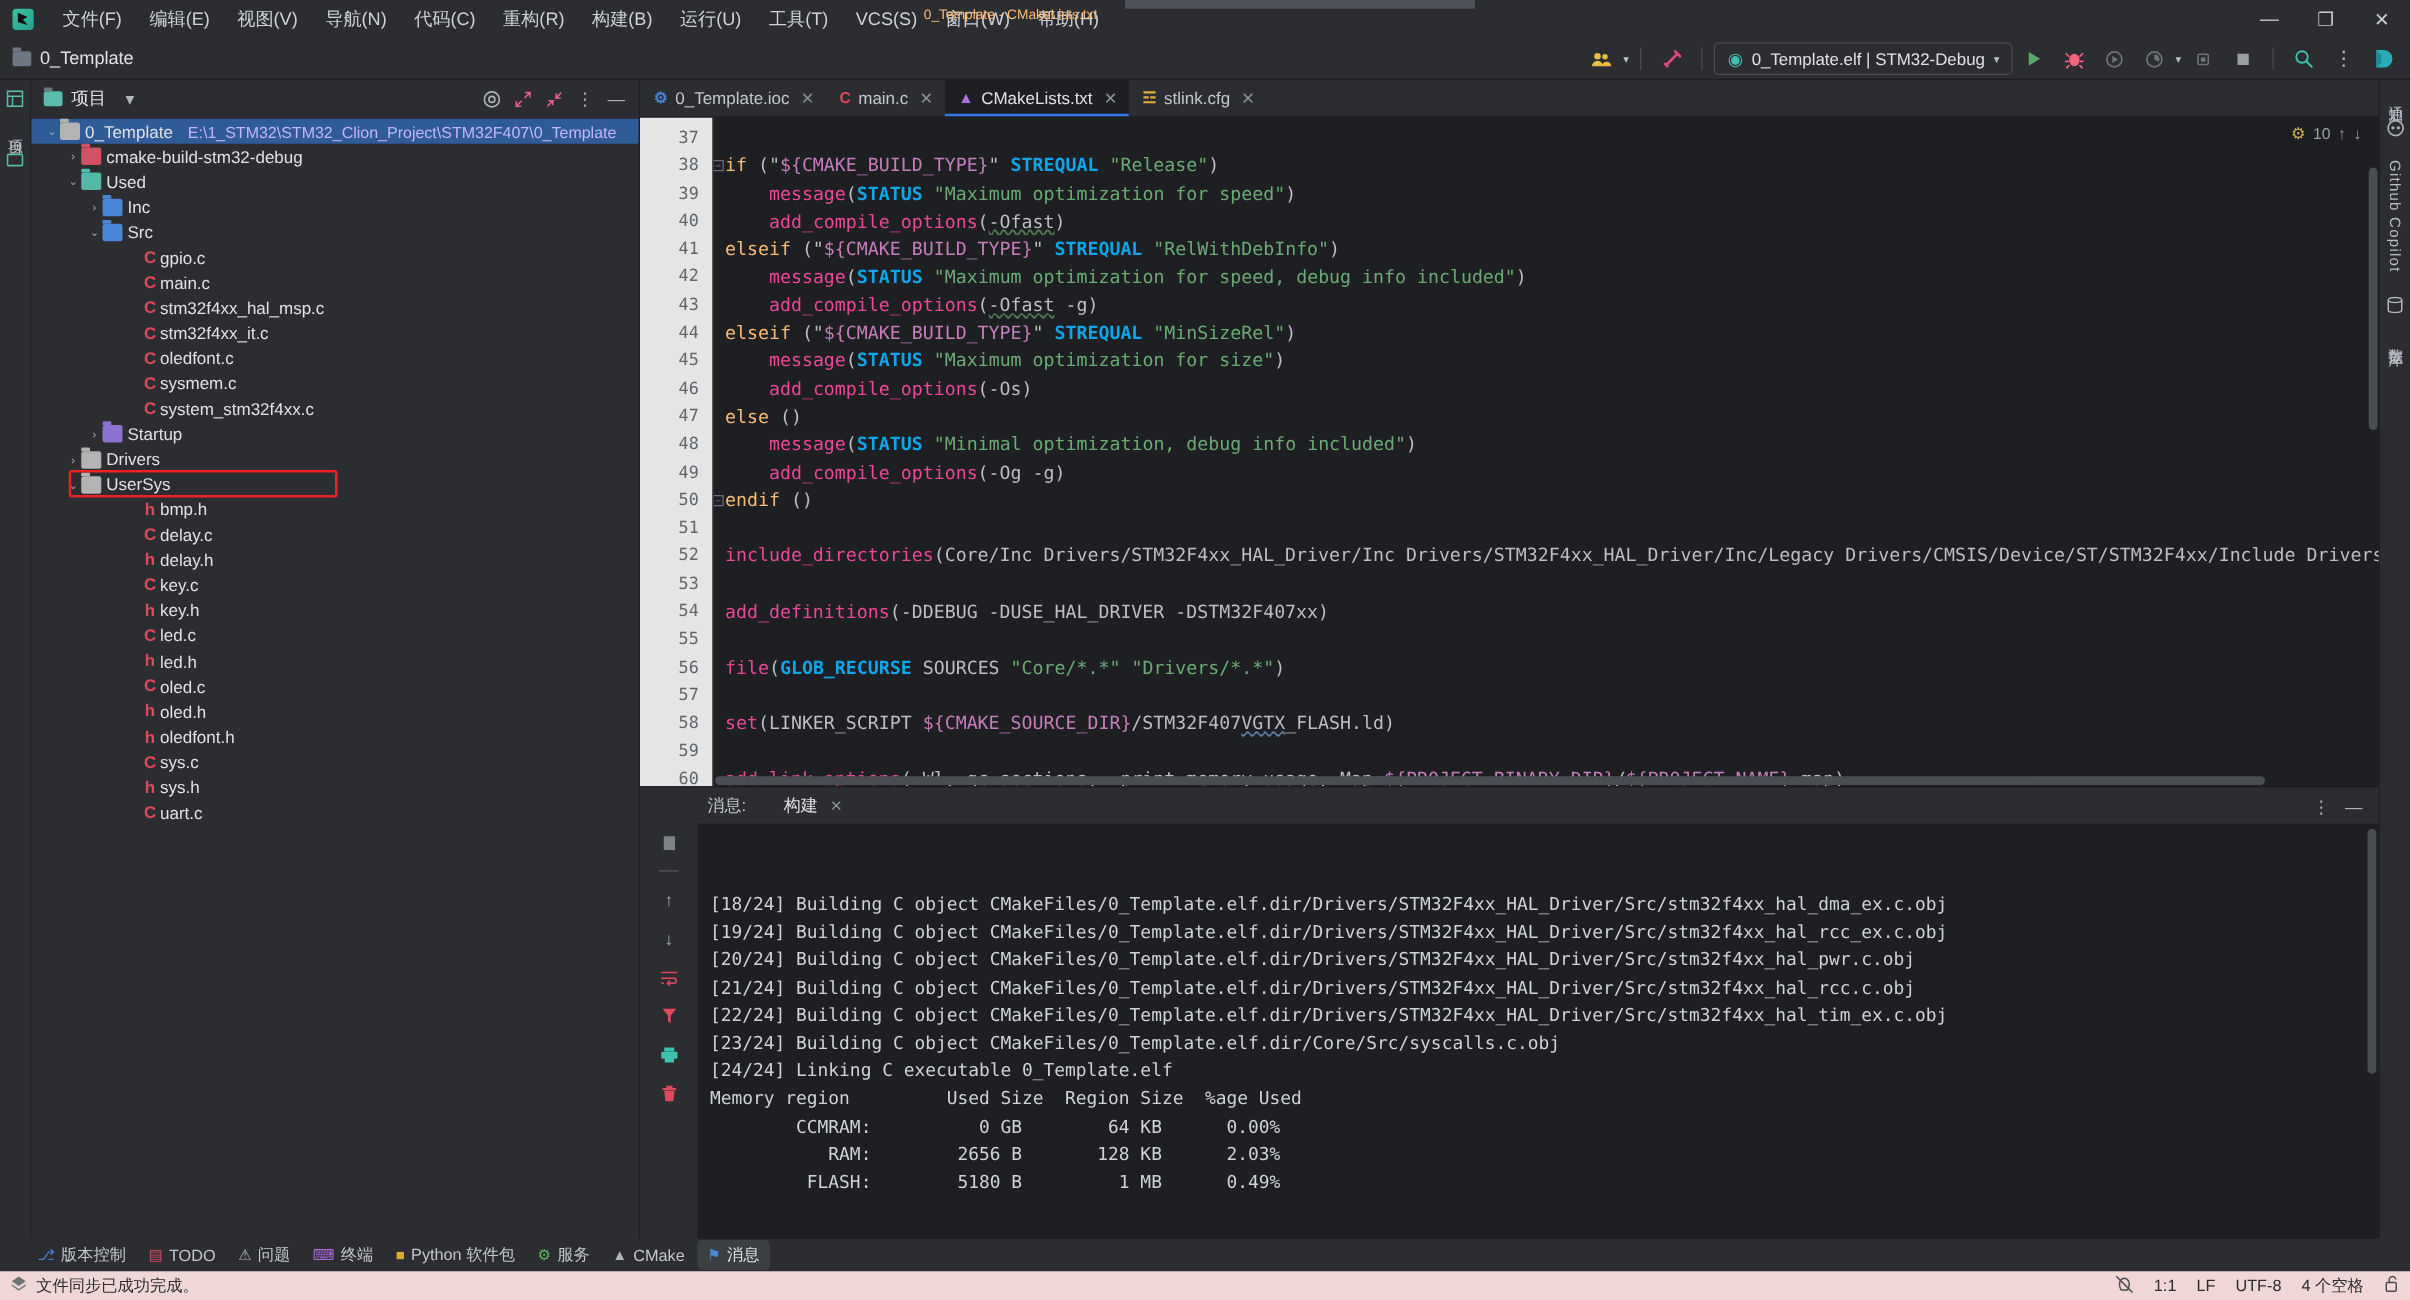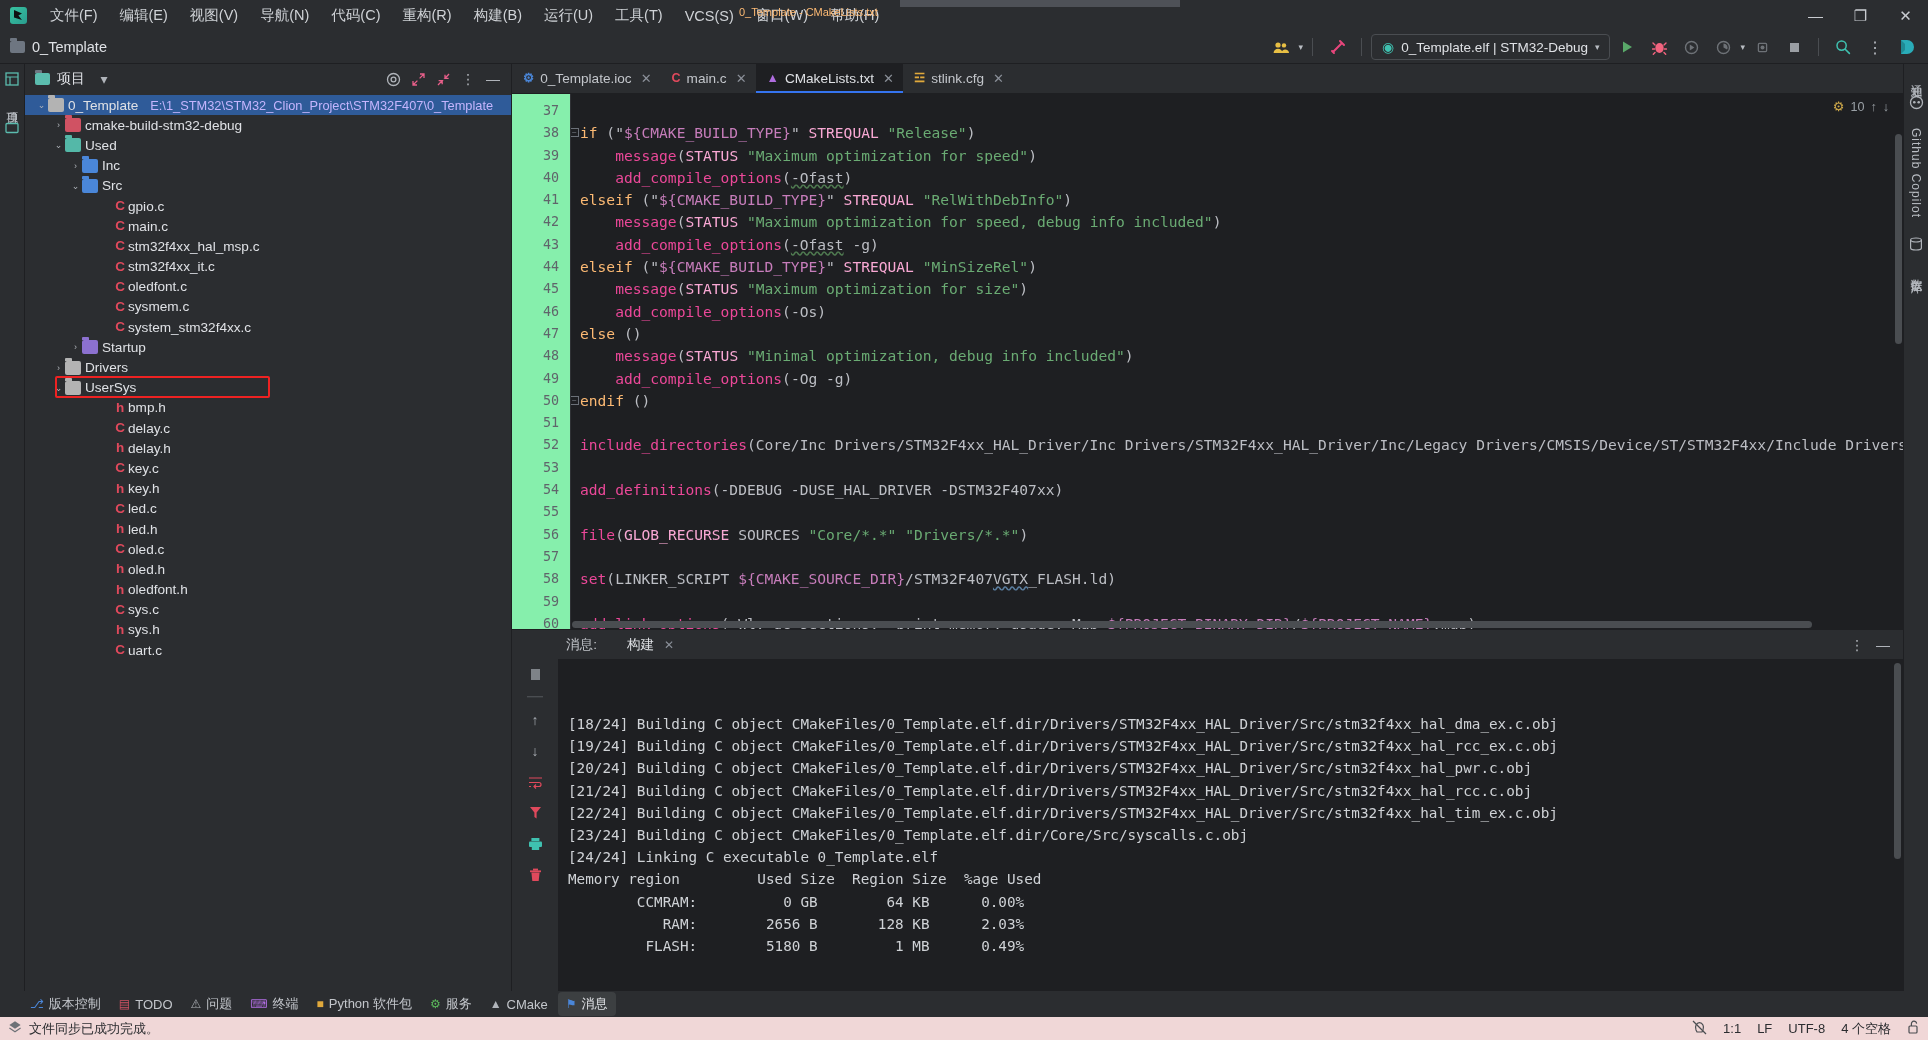--- a/index.html
+++ b/index.html
@@ -147,36 +147,36 @@
     content:""; position:absolute; left:0; right:0; bottom:0; height:2px; background:#3574f0;
   }
   .tab .x { color: #8b9099; font-size: 13px; margin-left: 3px; }
   .tabic { font-size: 12.5px; line-height: 1; }
 
   .editor {
     flex: 1 1 auto; background: #1e1f22; display: flex; position: relative; min-height: 0;
     overflow: hidden;
   }
   .gutter {
-    width: 58px; flex: 0 0 58px; background: #86efac; text-align: right; padding-top: 6px;
+    width: 58px; flex: 0 0 58px; background: #e5e5e5; text-align: right; padding-top: 6px;
     font-family: "DejaVu Sans Mono", monospace; font-size: 13.4px; color: #60656b;
   }
   .gline { height: 22.3px; line-height: 22.3px; padding-right: 11px; position: relative; }
   .fold {
     position: absolute; right: -9px; top: 6px; width: 9px; height: 9px;
     border: 1px solid #6b7078; color: #6b7078; font-size: 8px; line-height: 7px; text-align: center;
   }
   .code {
     flex: 1 1 auto; padding-top: 6px; font-family: "DejaVu Sans Mono", monospace;
     font-size: 14.6px; color: #bcbec4; position: relative; overflow: hidden;
     border-left: 1px solid #303236; padding-left: 9px; white-space: pre;
   }
   .cline { height: 22.3px; line-height: 22.3px; white-space: pre; }
   .kw { color: #fdba74; }
-  .kw2 { color: #f9a8d4; }
+  .kw2 { color: #0ea5e9; font-weight: bold; }
   .fn { color: #ec4899; }
   .str { color: #6aab73; }
   .var { color: #c77dbb; }
   .squig { text-decoration: underline wavy #4f7a50; text-decoration-skip-ink: none; }
   .squig2 { text-decoration: underline wavy #5a7ea0; text-decoration-skip-ink: none; }
 
   .ed-widget {
     position: absolute; right: 14px; top: 5px; display: flex; align-items: center; gap: 6px;
     font-size: 12.6px; color: #9aa0a6;
   }

